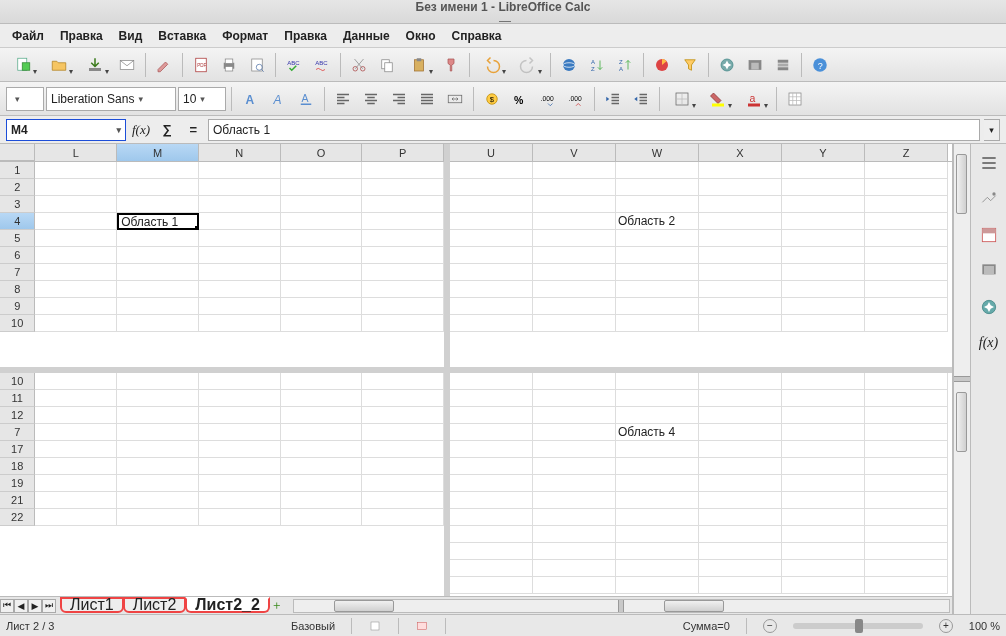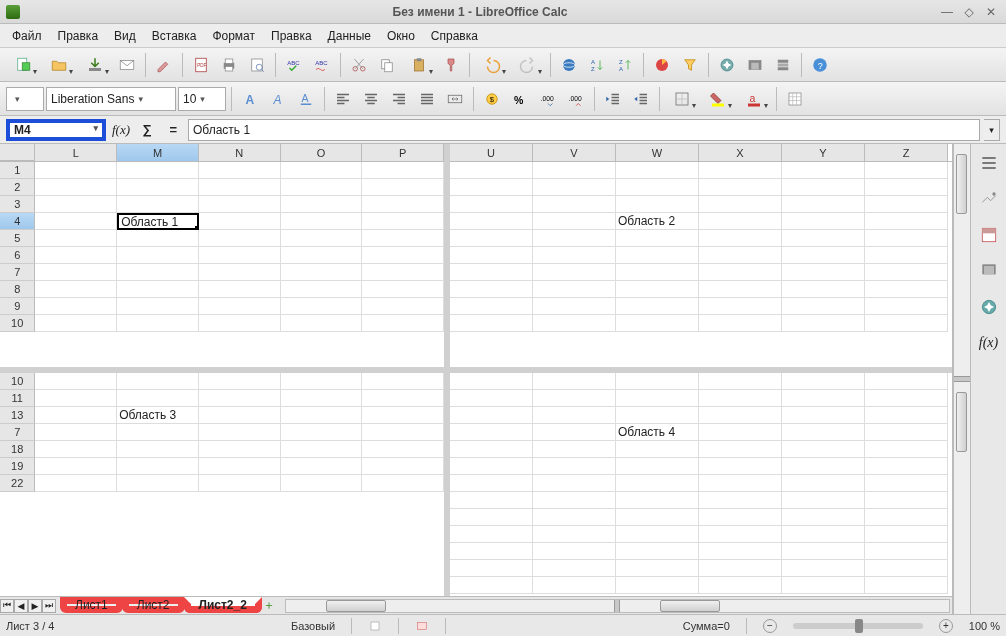--- a/index.html
+++ b/index.html
@@ -1,45 +1,45 @@
 <!DOCTYPE html>
 <html><head>
 <meta charset="utf-8">
 <style>
 * { box-sizing: border-box; margin: 0; padding: 0; font-family: "Liberation Sans", Arial, sans-serif; }
 body { width: 1006px; height: 636px; background: #e8e8e8; display: flex; flex-direction: column; overflow: hidden; font-size: 12px; color: #222; }
 
 
-.titlebar { height: 24px; background: linear-gradient(#e6e6e6,#d9d9d9); border-bottom: 1px solid #bbb; display: flex; align-items: center; padding: 0 6px; }
+.titlebar { height: 24px; background: linear-gradient(#e6e6e6,#d9d9d9); border-bottom: 1px solid #bbb; display: flex; align-items: center; padding: 0 6px; flex-direction: column; }
 .titlebar .tb-icon { width: 14px; height: 14px; margin-right: 6px; background: linear-gradient(#5a9e3a,#2d6b11); border-radius: 2px; }
 .titlebar .title { flex: 1; text-align: center; font-weight: bold; color: #555; font-size: 12px; }
 .titlebar .win-btn { width: 18px; height: 16px; margin-left: 4px; display: flex; align-items: center; justify-content: center; color: #666; font-size: 12px; cursor: pointer; }
 
 
 .menubar { height: 24px; background: #ededed; border-bottom: 1px solid #ccc; display: flex; align-items: center; padding: 0 4px; }
-.menubar .menu-item { padding: 3px 8px; cursor: pointer; }
+.menubar .menu-item { padding: 3px 8px; cursor: pointer; font-weight: bold; }
 
 
 .toolbar { height: 34px; background: linear-gradient(#f4f4f4,#e2e2e2); border-bottom: 1px solid #bbb; display: flex; align-items: center; padding: 0 6px; gap: 2px; }
 .tbtn { width: 26px; height: 26px; border: 1px solid transparent; border-radius: 3px; display: flex; align-items: center; justify-content: center; cursor: pointer; position: relative; }
 .tbtn svg { width: 18px; height: 18px; }
 .tsep { width: 1px; height: 24px; background: #bbb; margin: 0 3px; }
 .tbtn.dd::after { content: "▾"; font-size: 8px; color: #444; position: absolute; right: 2px; bottom: 1px; }
 .tbtn.wide { width: 34px; }
 
 .fmt-toolbar { height: 34px; background: linear-gradient(#f4f4f4,#e2e2e2); border-bottom: 1px solid #bbb; display: flex; align-items: center; padding: 0 6px; gap: 2px; }
 .combo { height: 24px; border: 1px solid #aaa; background: #fff; display: flex; align-items: center; padding: 0 4px; font-size: 12px; position: relative; }
 .combo .dd { margin-left: 4px; font-size: 9px; color: #555; }
 .combo.font { width: 130px; }
 .combo.size { width: 48px; }
 .combo.empty { width: 38px; }
 
 
 .formulabar { height: 28px; background: #ededed; border-bottom: 1px solid #bbb; display: flex; align-items: center; padding: 0 6px; gap: 4px; }
-.namebox { width: 100px; height: 22px; border: 4px solid #1d4ed8; background: #fff; display: flex; padding: 0 4px; font-weight: bold; font-size: 12px; }
+.namebox { width: 120px; height: 22px; border: 1px solid #1d4ed8; background: #fff; display: flex; align-items: center; padding: 0 4px; font-weight: bold; font-size: 12px; }
 .namebox .dd { margin-left: auto; font-size: 9px; color: #555; }
 .fbtn { width: 22px; height: 22px; display: flex; align-items: center; justify-content: center; font-style: italic; font-size: 13px; cursor: pointer; border-radius: 3px; }
 .formula-input { flex: 1; height: 22px; border: 1px solid #aaa; background: #fff; padding: 0 4px; font-size: 12px; display: flex; align-items: center; }
 .formula-dd { width: 16px; height: 22px; border: 1px solid #aaa; border-left: none; background: #eee; display: flex; align-items: center; justify-content: center; font-size: 9px; }
 
 
 .main-area { flex: 1; display: flex; overflow: hidden; }
 .sheet-wrap { flex: 1; display: flex; flex-direction: column; background: #fff; border-right: 1px solid #bbb; }
 .grid-area { flex: 1; display: flex; flex-direction: column; position: relative; }
 
@@ -58,21 +58,21 @@
 
 .pane-row { display: flex; flex: 1; min-height: 0; }
 .pane { display: flex; flex-direction: column; overflow: hidden; position: relative; }
 .pane-left { border-right: 6px solid #d0d0d0; }
 .pane-top { border-bottom: 6px solid #d0d0d0; }
 
 
 .hscroll-area { height: 18px; background: #e6e6e6; border-top: 1px solid #bbb; display: flex; align-items: center; }
 .sheet-nav { display: flex; align-items: center; gap: 0; }
 .navbtn { width: 14px; height: 14px; border: 1px solid #aaa; background: #f0f0f0; display: flex; align-items: center; justify-content: center; font-size: 9px; cursor: pointer; }
-.sheet-tab { height: 16px; padding: 0 8px; border: 7px solid #ef4444; background: #eee; font-size: 12px; display: flex; align-items: center; cursor: pointer; border-top-left-radius: 0; border-bottom-right-radius: 6px; border-bottom-left-radius: 6px; margin-right: -1px; position: relative; top: -1px; }
+.sheet-tab { height: 16px; padding: 0 8px; border: 2px solid #ef4444; background: #eee; font-size: 16px; display: flex; align-items: center; cursor: pointer; border-top-left-radius: 0; border-bottom-right-radius: 6px; border-bottom-left-radius: 6px; margin-right: -1px; position: relative; top: -1px; }
 .sheet-tab.active { background: #fff; font-weight: bold; border-top-color: #fff; }
 .addtab { width: 16px; height: 14px; display: flex; align-items: center; justify-content: center; color: #3a8a1c; font-size: 12px; cursor: pointer; }
 .hscroll-track { flex: 1; height: 14px; background: #eee; border: 1px solid #bbb; margin: 0 2px; position: relative; display: flex; }
 .hscroll-track .half { flex: 1; position: relative; }
 .hscroll-track .thumb { position: absolute; top: 0; height: 12px; width: 60px; background: linear-gradient(#f0f0f0,#d0d0d0); border: 1px solid #999; border-radius: 2px; }
 
 
 .sidebar { width: 36px; background: #e8e8e8; border-left: 1px solid #bbb; display: flex; flex-direction: column; align-items: center; padding-top: 6px; gap: 10px; }
 .sbtn { width: 26px; height: 26px; display: flex; align-items: center; justify-content: center; cursor: pointer; border-radius: 3px; }
 
@@ -618,45 +618,61 @@
               </div>
               <div class="row">
                 <div class="rowhdr">11</div>
                 <div class="cell"></div>
                 <div class="cell"></div>
                 <div class="cell"></div>
                 <div class="cell"></div>
                 <div class="cell"></div>
               </div>
               <div class="row">
-                <div class="rowhdr">13</div>
-                <div class="cell"></div>
-                <div class="cell">Область 3</div>
+                <div class="rowhdr">12</div>
+                <div class="cell"></div>
+                <div class="cell"></div>
                 <div class="cell"></div>
                 <div class="cell"></div>
                 <div class="cell"></div>
               </div>
               <div class="row">
                 <div class="rowhdr">7</div>
                 <div class="cell"></div>
                 <div class="cell"></div>
                 <div class="cell"></div>
                 <div class="cell"></div>
                 <div class="cell"></div>
               </div>
               <div class="row">
+                <div class="rowhdr">17</div>
+                <div class="cell"></div>
+                <div class="cell"></div>
+                <div class="cell"></div>
+                <div class="cell"></div>
+                <div class="cell"></div>
+              </div>
+              <div class="row">
                 <div class="rowhdr">18</div>
                 <div class="cell"></div>
                 <div class="cell"></div>
                 <div class="cell"></div>
                 <div class="cell"></div>
                 <div class="cell"></div>
               </div>
               <div class="row">
                 <div class="rowhdr">19</div>
+                <div class="cell"></div>
+                <div class="cell"></div>
+                <div class="cell"></div>
+                <div class="cell"></div>
+                <div class="cell"></div>
+              </div>
+              <div class="row">
+                <div class="rowhdr">21</div>
                 <div class="cell"></div>
                 <div class="cell"></div>
                 <div class="cell"></div>
                 <div class="cell"></div>
                 <div class="cell"></div>
               </div>
               <div class="row">
                 <div class="rowhdr">22</div>
                 <div class="cell"></div>
                 <div class="cell"></div>
@@ -842,21 +858,21 @@
           <path d="M12 6l2 4 4 2-4 2-2 4-2-4-4-2 4-2z" fill="#fff"></path>
         </svg>
       </div>
     <div class="sbtn">
         <span style="font-style:italic;font-family:serif;font-size:14px;">f(x)</span>
       </div>
   </div>
 </div>
 
 <div class="statusbar">
-  <span>Лист 3 / 4</span>
+  <span>Лист 2 / 3</span>
   <span class="spacer"></span>
   <span>Базовый</span>
   <span class="status-sep"></span>
   <span class="sticon">
       <svg width="12" height="12" viewBox="0 0 24 24">
         <rect x="4" y="4" width="16" height="16" fill="#fff" stroke="#888"></rect>
       </svg>
     </span>
   <span class="status-sep"></span>
   <span class="sticon">

